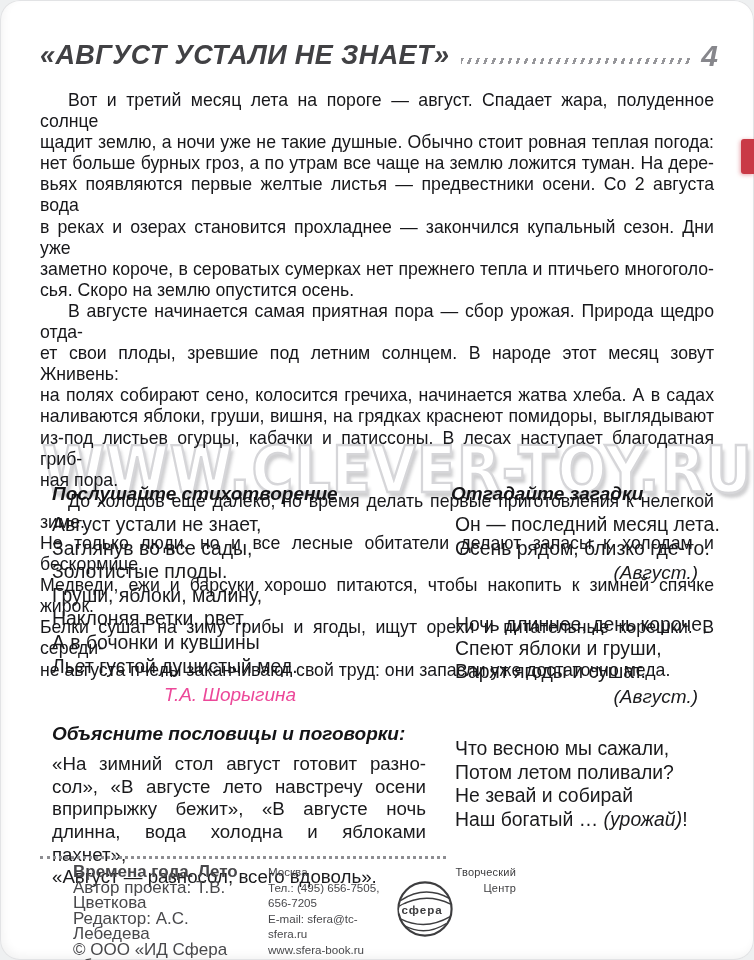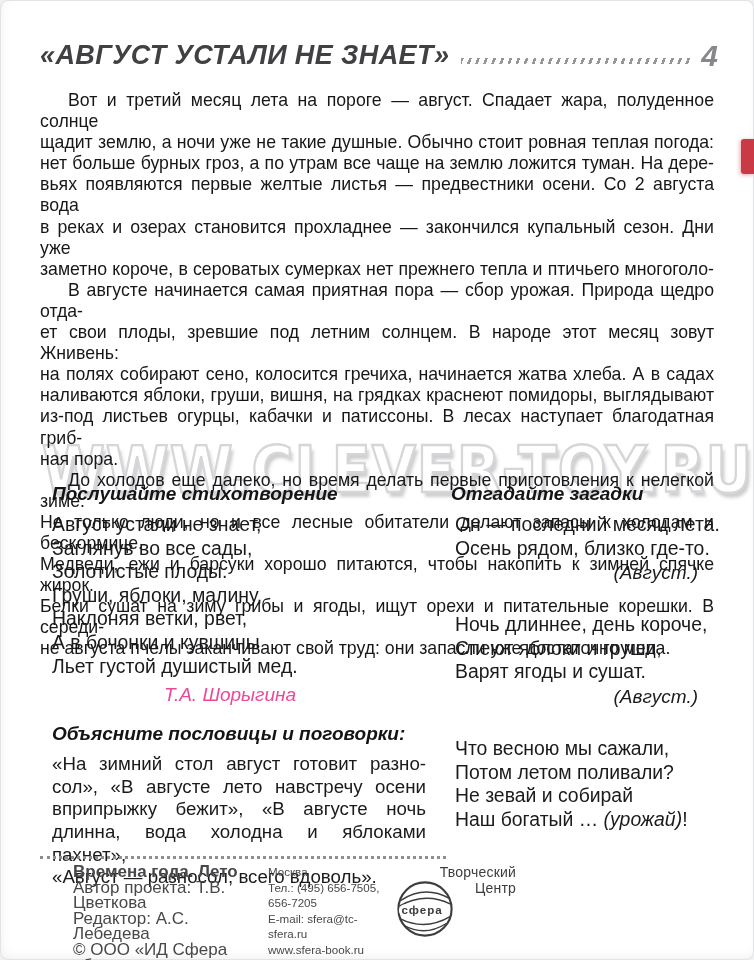--- a/index.html
+++ b/index.html
@@ -1,17 +1,17 @@
 <!DOCTYPE html>
 <html><head>
 <meta charset="utf-8">
 <style>
   html,body{margin:0;padding:0;background:#eef0f1;}
   .page{position:relative;width:754px;height:960px;background:#ffffff;overflow:hidden;
-        font-family:"Liberation Sans",sans-serif;color:#1b1b1d;border-radius:8px;
+        font-family:"Liberation Sans",sans-serif;color:#1b1b1d;border-radius:20px;
         box-shadow:inset 0 0 0 1px #e2e3e5, inset 3px -4px 10px rgba(0,0,0,0.05);}
   
   .hdr{position:absolute;left:40px;right:36px;top:40px;display:flex;align-items:flex-end;z-index:2;}
   .title{font-size:27px;font-weight:bold;font-style:italic;color:#414144;letter-spacing:.4px;white-space:nowrap;}
   .leader{flex:1;height:6px;margin:0 10px 7px 12px;
           background:repeating-linear-gradient(110deg,#96969a 0 2.6px,transparent 2.6px 7.6px);}
   .pagenum{font-size:30px;font-weight:bold;font-style:italic;color:#87878c;line-height:1;}
   
   .body{position:absolute;left:40px;width:674px;top:90px;z-index:1;font-size:17.7px;line-height:21.1px;color:#17171a;}
   .jl{text-align:justify;text-align-last:justify;}
@@ -36,21 +36,21 @@
   .answer{font-size:19px;font-style:italic;text-align:right;padding-right:26px;line-height:23px;margin-top:1px;}
   .em{font-style:italic;}
   
   .footer{position:absolute;left:40px;top:856px;width:676px;z-index:1;color:#48484b;}
   .f-dots{width:406px;border-top:3px dotted #8e8e92;margin-bottom:5px;}
   .f-cols{display:flex;align-items:flex-start;}
   .f-left{width:195px;font-size:17px;line-height:15.6px;margin-left:33px;}
   .f-mid{width:128px;font-size:11.6px;line-height:15.6px;}
   .f-bold{font-weight:bold;}
   .f-logo{margin-left:0;position:relative;width:120px;height:78px;}
-  .logo-text{position:absolute;right:0;top:0;text-align:right;font-size:14px;line-height:16px;color:#3d3d3f;letter-spacing:.2px;}
+  .logo-text{position:absolute;right:0;top:0;text-align:right;font-size:11px;line-height:16px;color:#3d3d3f;letter-spacing:.2px;}
   .logo-sphere{position:absolute;left:0;top:16px;}
   
   .red-tab{position:absolute;right:0;top:139px;width:13px;height:35px;background:#c93a46;
            border-radius:3px 0 0 3px;box-shadow:-1px 1px 4px rgba(201,58,70,.45);z-index:3;}
 </style>
 </head>
 <body>
 
 <div class="page">
 
@@ -65,20 +65,21 @@
   <div class="watermark">WWW.CLEVER-TOY.RU</div>
 
   <div class="body">
     <div>
       <div class="jl ind">Вот и третий месяц лета на пороге — август. Спадает жара, полуденное солнце</div>
       <div class="jl">щадит землю, а ночи уже не такие душные. Обычно стоит ровная теплая погода:</div>
       <div class="jl">нет больше бурных гроз, а по утрам все чаще на землю ложится туман. На дере-</div>
       <div class="jl">вьях появляются первые желтые листья — предвестники осени. Со 2 августа вода</div>
       <div class="jl">в реках и озерах становится прохладнее — закончился купальный сезон. Дни уже</div>
       <div class="jl">заметно короче, в сероватых сумерках нет прежнего тепла и птичьего многоголо-</div>
+      <div class="ll">сья. Скоро на землю опустится осень.</div>
     </div>
     <div>
       <div class="jl ind">В августе начинается самая приятная пора — сбор урожая. Природа щедро отда-</div>
       <div class="jl">ет свои плоды, зревшие под летним солнцем. В народе этот месяц зовут Жнивень:</div>
       <div class="jl">на полях собирают сено, колосится гречиха, начинается жатва хлеба. А в садах</div>
       <div class="jl">наливаются яблоки, груши, вишня, на грядках краснеют помидоры, выглядывают</div>
       <div class="jl">из-под листьев огурцы, кабачки и патиссоны. В лесах наступает благодатная гриб-</div>
       <div class="ll">ная пора.</div>
     </div>
     <div>

